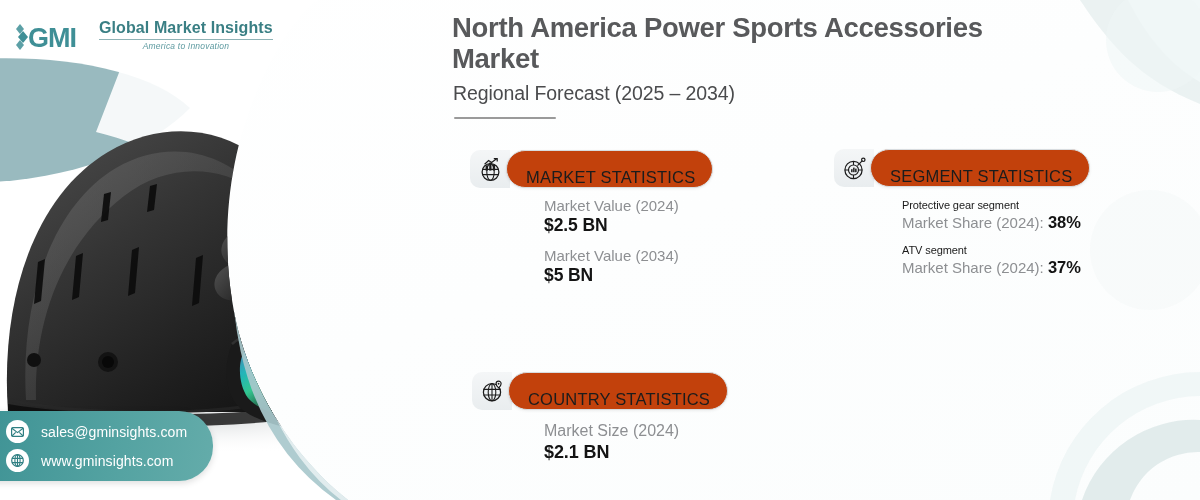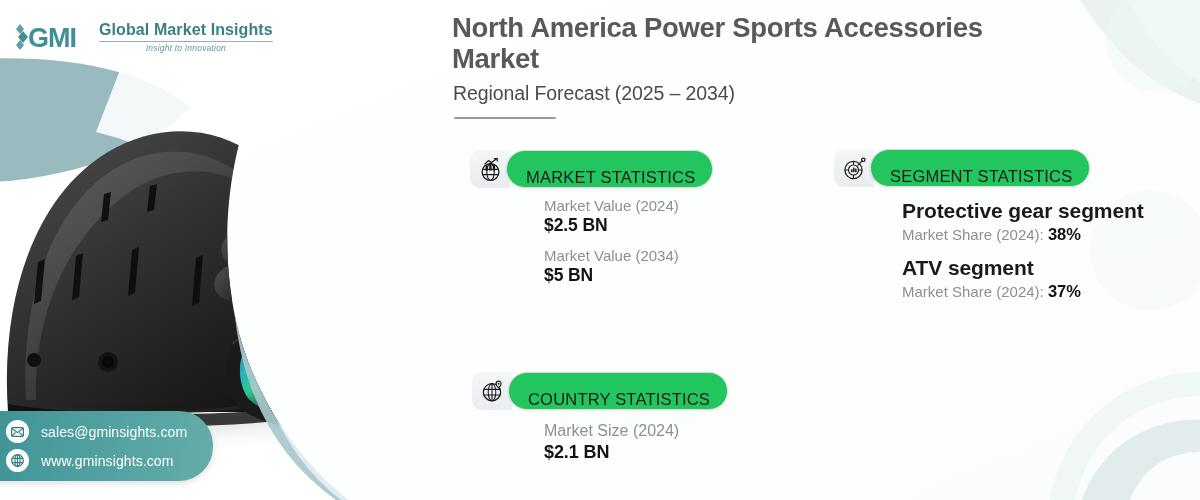--- a/index.html
+++ b/index.html
@@ -17,21 +17,21 @@
   
   .photo-panel{
     position:absolute; left:0; top:0; width:470px; height:500px;
     z-index:1; overflow:hidden;
   }
   .photo-svg{ position:absolute; left:0; top:0; }
 
   
   .logo{
     position:absolute; left:14px; top:20px; z-index:6;
-    display:flex; align-items:center; gap:7px;
+    display:flex; align-items:flex-start; gap:7px;
   }
   .logo-mark{ display:block; }
   .logo-text{ display:flex; flex-direction:column; line-height:1; }
   .logo-title{
     font-size:16px; font-weight:bold; color:#3a7f84;
     letter-spacing:.1px; white-space:nowrap;
   }
   .logo-rule{ height:1px; background:#8fb3b6; margin:3px 0 2px 0; width:100%; }
   .logo-tag{
     font-size:8.5px; color:#5d9aa0; font-style:italic;
@@ -77,37 +77,37 @@
   .pill{ position:absolute; display:flex; align-items:center; height:38px; }
   .pill-iconbox{
     width:40px; height:38px; border-radius:10px 0 0 10px;
     background:linear-gradient(180deg,#f4f6f7,#e9edef);
     display:flex; align-items:center; justify-content:center;
     margin-right:-4px;
   }
   .pill-label{
     height:38px; display:flex; align-items:center;
     padding:16px 17px 0 19px;
-    background:#22c55e; border:1.4px solid #d8dcdf;
+    background:#c2410c; border:1.4px solid #d8dcdf;
     border-radius:19px;
     font-size:16.5px; color:#1c1c1c; letter-spacing:.2px;
     box-shadow:0 1px 3px rgba(0,0,0,.07);
     white-space:nowrap;
   }
 
   
   .stat-label{ font-size:15px; color:#8d8f92; letter-spacing:0; }
   .stat-value{ font-size:17.5px; font-weight:bold; color:#141414; letter-spacing:-.1px; margin-top:1px; }
 
   .market-stats{ position:absolute; left:92px; top:197px; }
   .market-stats .grp{ margin-bottom:11px; }
   .market-stats .grp:last-child{ margin-bottom:0; }
 
   .segment-stats{ position:absolute; left:450px; top:199px; }
-  .seg-name{ font-size:21px; font-weight:bold; color:#1a1a1a; letter-spacing:-.1px; }
+  .seg-name{ font-size:11px; font-weight:normal; color:#1a1a1a; letter-spacing:-.1px; }
   .seg-line{ font-size:15px; color:#8d8f92; margin-top:2px; }
   .seg-line b{ color:#131313; font-size:16.5px; font-weight:bold; }
   .segment-stats .grp{ margin-bottom:12px; }
   .segment-stats .grp:last-child{ margin-bottom:0; }
 
   .country-stats{ position:absolute; left:92px; top:422px; display:flex; align-items:flex-start; }
   .country-name{ font-size:20px; font-weight:bold; color:#1a1a1a; letter-spacing:-.2px; width:156px; }
   .country-right{ text-align:left; }
   .country-right .stat-label{ font-size:16px; }
   .country-right .stat-value{ font-size:18px; margin-top:2px; }
@@ -262,21 +262,21 @@
     <g fill="#3f8f96">
       <path d="M4,17 l5,-6 l5,6 l-5,6 Z"></path>
       <path d="M2,9 l4,-5 l4,5 l-4,5 Z" opacity=".85"></path>
       <path d="M2,25 l4,-5 l4,5 l-4,5 Z" opacity=".85"></path>
     </g>
     <text x="14" y="27" font-family="Liberation Sans, sans-serif" font-size="27" font-weight="bold" fill="#3f8f96" letter-spacing="-1">GMI</text>
   </svg>
   <div class="logo-text">
     <div class="logo-title">Global Market Insights</div>
     <div class="logo-rule"></div>
-    <div class="logo-tag">Insight to Innovation</div>
+    <div class="logo-tag">America to Innovation</div>
   </div>
 </div>
 
 <div class="contact">
   <div class="contact-row">
     <span class="contact-ico">
       <svg width="13" height="10" viewBox="0 0 13 10">
         <rect x="0.6" y="0.6" width="11.8" height="8.8" rx="1.2" fill="none" stroke="#2f7f82" stroke-width="1.2"></rect>
         <path d="M0.9,1.2 L6.5,5.6 L12.1,1.2" fill="none" stroke="#2f7f82" stroke-width="1.2"></path>
         <path d="M0.9,9 L4.7,5.3 M12.1,9 L8.3,5.3" fill="none" stroke="#2f7f82" stroke-width="1.1"></path>

